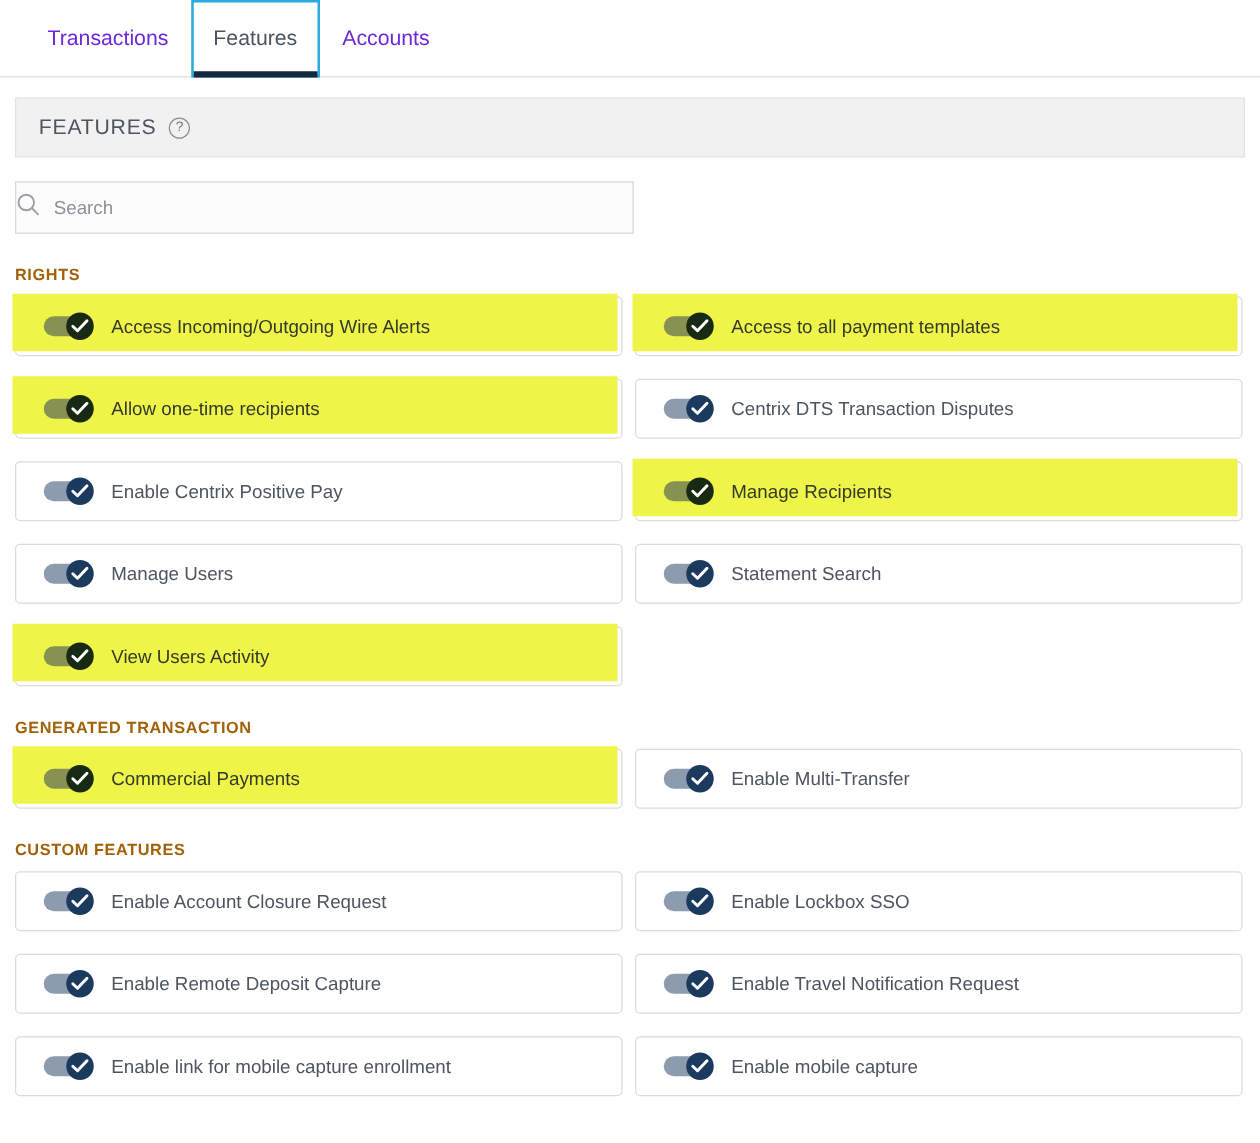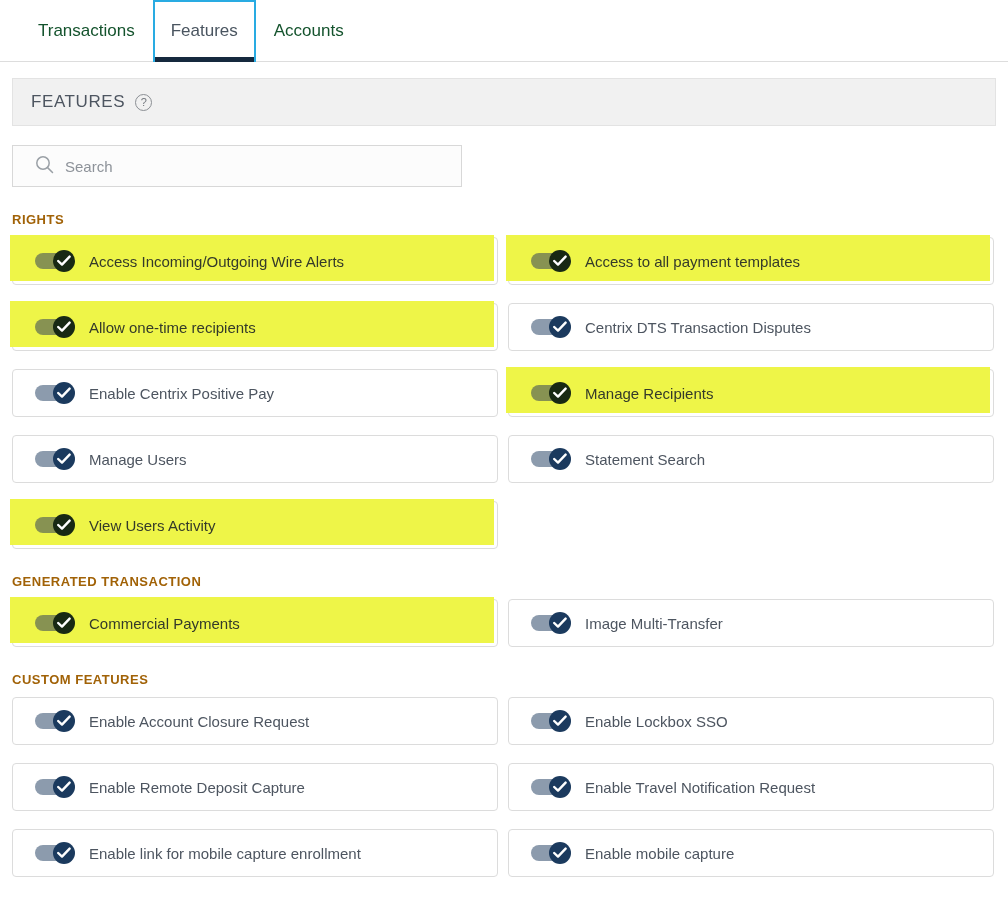--- a/index.html
+++ b/index.html
@@ -18,21 +18,21 @@
     border-bottom: 1px solid #dddddd;
     padding-left: 20px;
     display: flex;
     align-items: stretch;
   }
   .tab {
     display: flex;
     align-items: center;
     padding: 0 18px;
     font-size: 17px;
-    color: #14532d;
+    color: #6d28d9;
     position: relative;
     background: transparent;
     border: none;
     cursor: pointer;
     font-family: "Liberation Sans", sans-serif;
   }
   .tab.active {
     color: #4a5560;
     background: #ffffff;
     outline: 2px solid #29abe2;
@@ -73,27 +73,27 @@
     font-size: 11px;
     line-height: 14px;
     text-align: center;
     display: inline-block;
     cursor: pointer;
   }
 
   
   .search-wrap {
     margin: 19px 0 0 12px;
-    width: 450px;
+    width: 495px;
     height: 42px;
     border: 1px solid #d8d8d8;
     background: #fcfcfc;
     display: flex;
     align-items: center;
-    padding: 0 22px;
+    padding: 0 0;
     gap: 9px;
   }
   .search-icon { flex: 0 0 auto; display: block; }
   .search-input {
     border: none;
     outline: none;
     background: transparent;
     font-size: 15px;
     color: #4d5560;
     width: 100%;
@@ -335,21 +335,21 @@
         </div>
         <div class="feature-row">
           <span class="toggle">
             <span class="track"></span>
             <span class="knob">
               <svg width="14" height="12" viewBox="0 0 14 12">
                 <path d="M1.2 6.0 L5.0 9.6 L12.6 1.6" fill="none" stroke="#ffffff" stroke-width="2.4" stroke-linecap="round" stroke-linejoin="round"></path>
               </svg>
             </span>
           </span>
-          <span class="flabel">Image Multi-Transfer</span>
+          <span class="flabel">Enable Multi-Transfer</span>
         </div>
       </div>
       <div class="section-title">CUSTOM FEATURES</div>
       <div class="grid">
         <div class="feature-row">
           <span class="toggle">
             <span class="track"></span>
             <span class="knob">
               <svg width="14" height="12" viewBox="0 0 14 12">
                 <path d="M1.2 6.0 L5.0 9.6 L12.6 1.6" fill="none" stroke="#ffffff" stroke-width="2.4" stroke-linecap="round" stroke-linejoin="round"></path>

